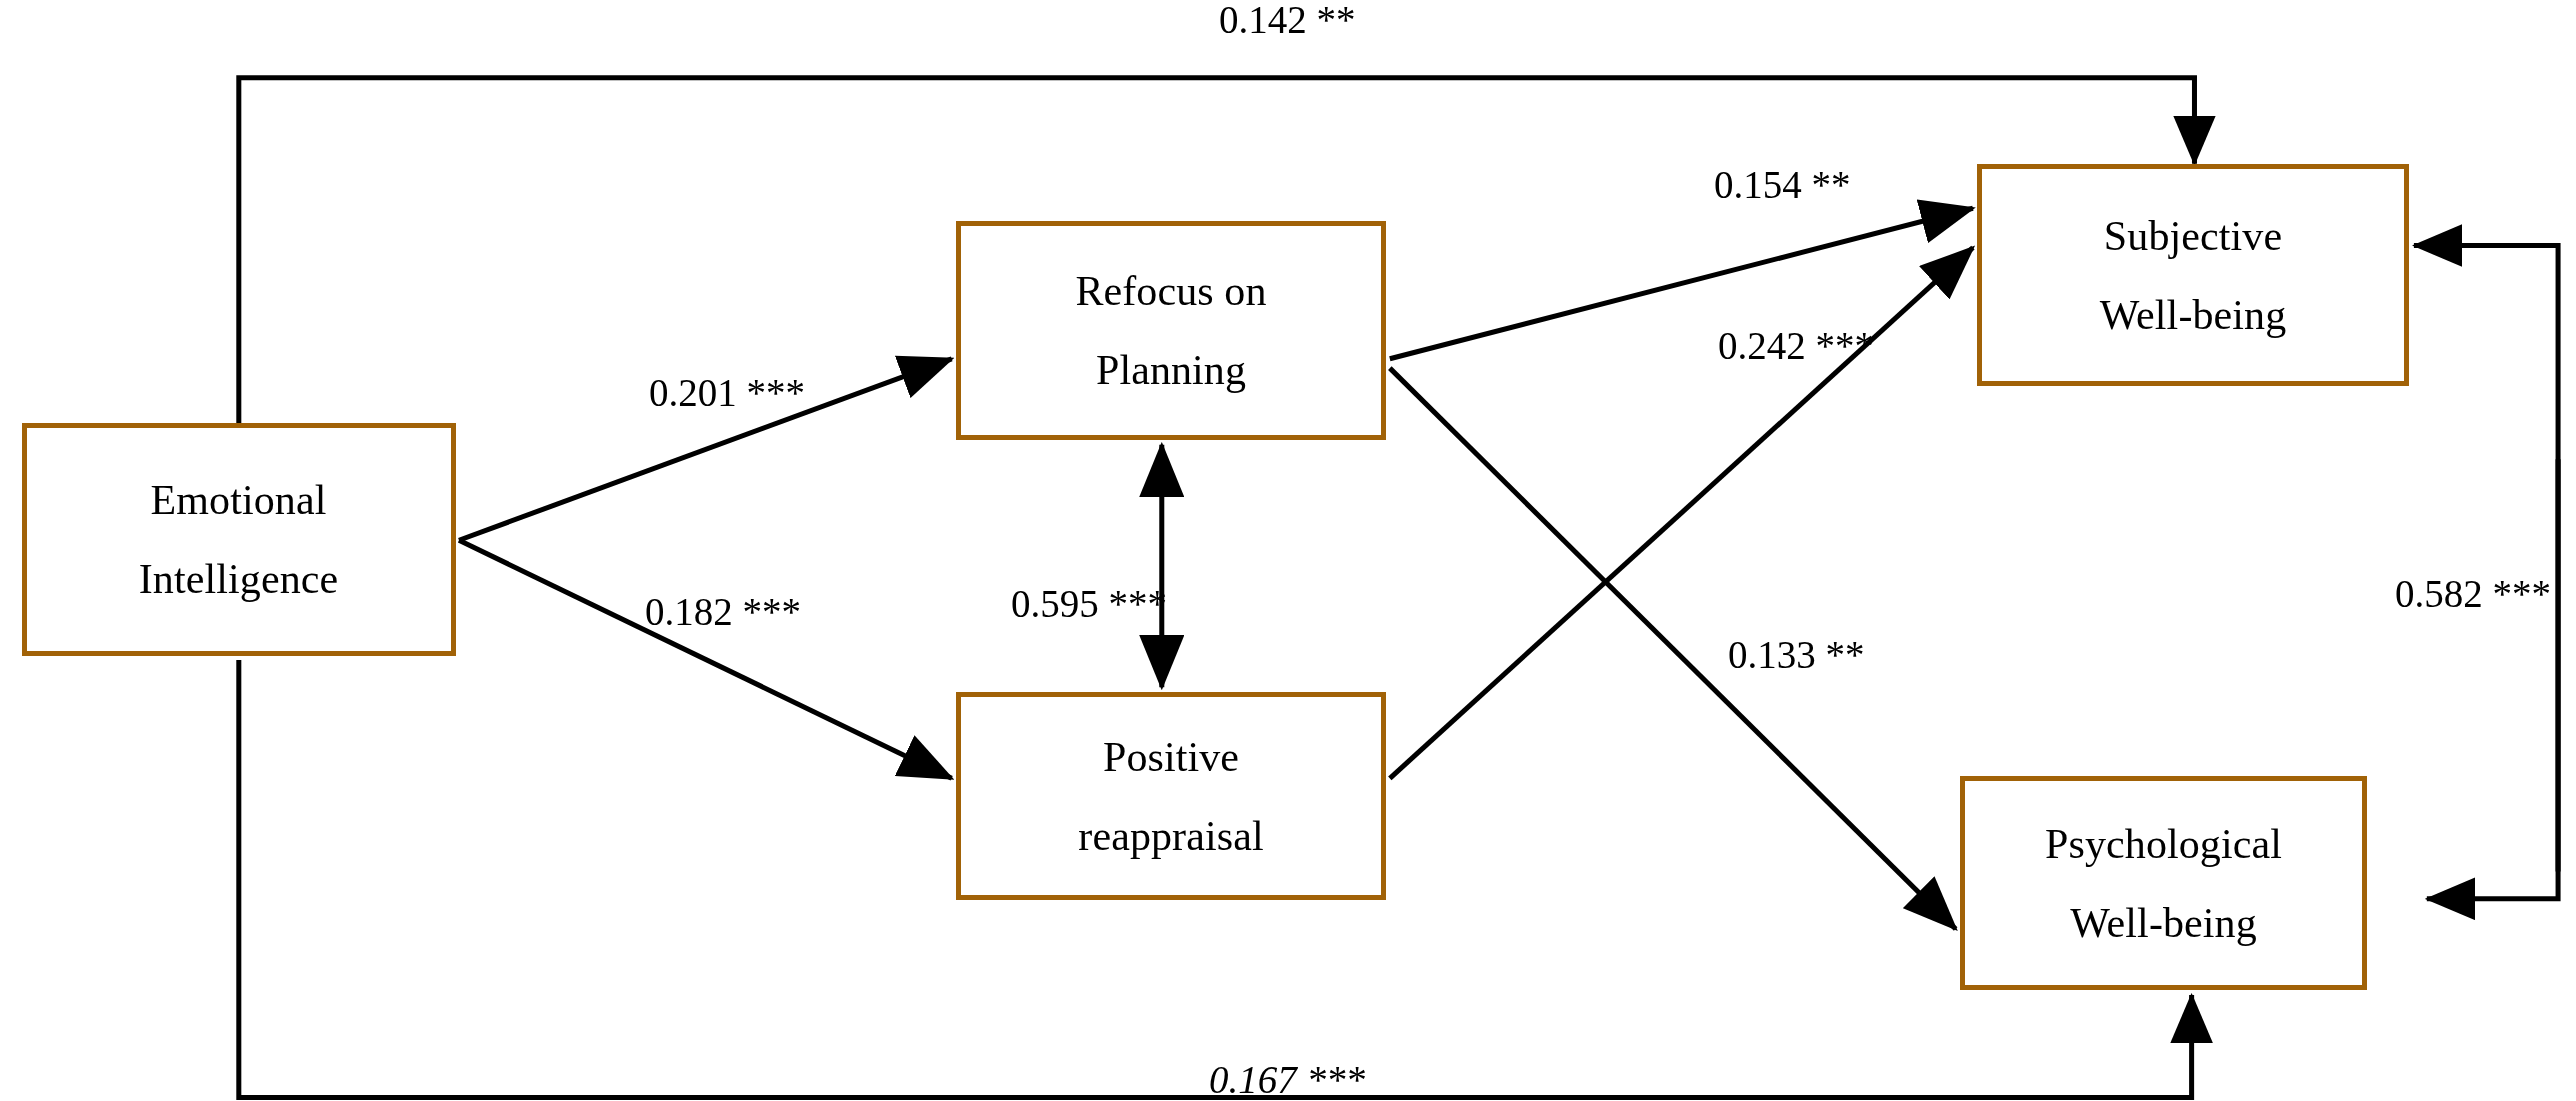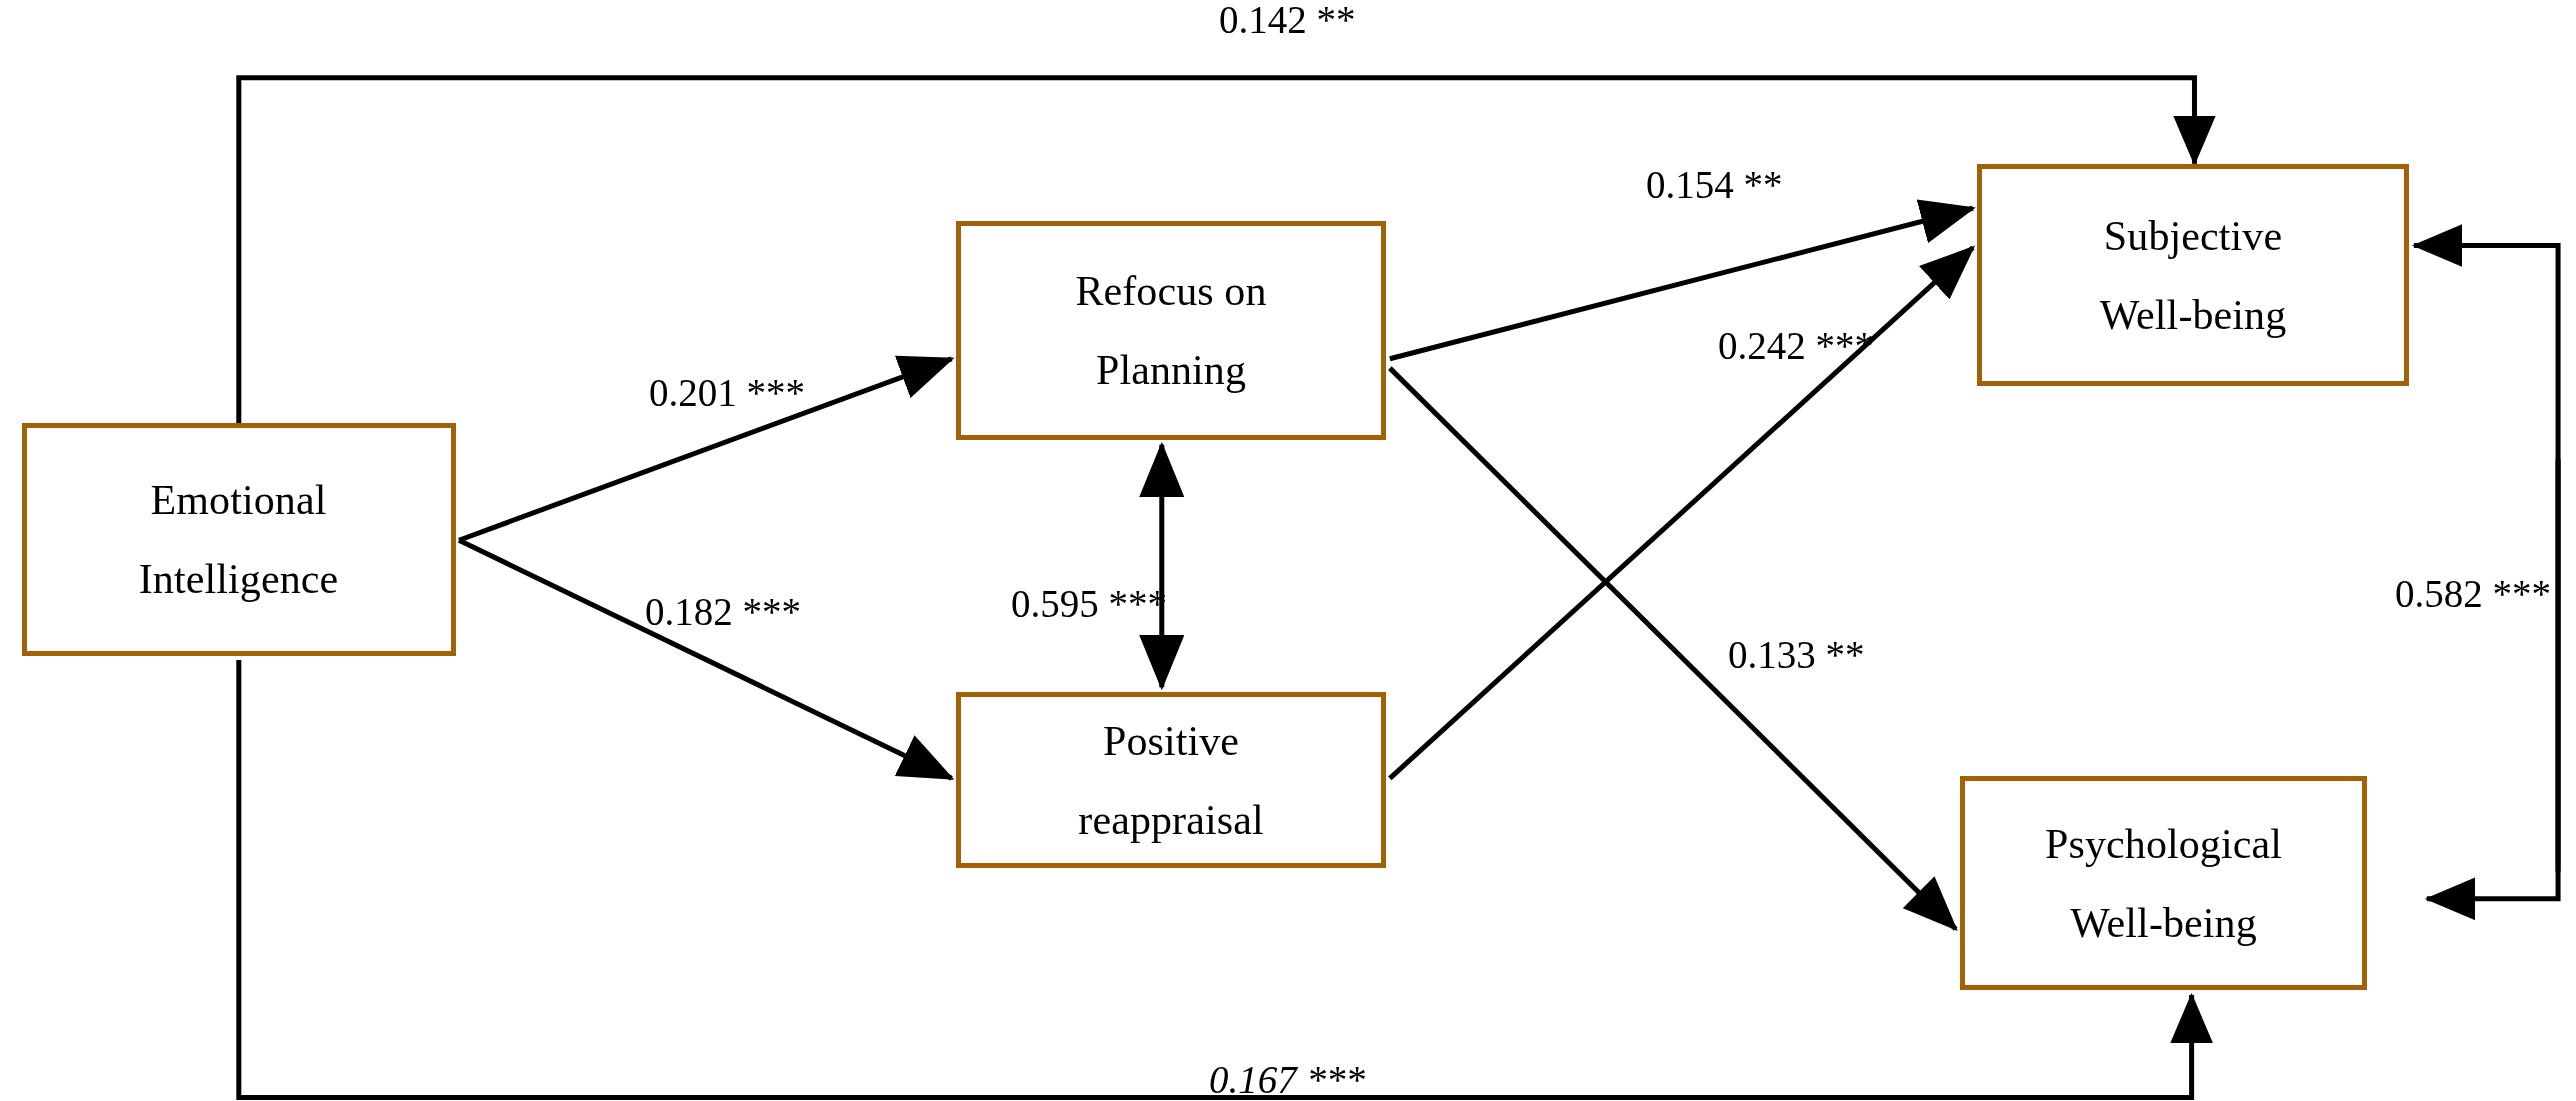--- a/index.html
+++ b/index.html
@@ -97,21 +97,21 @@
   <div class="node-box" style="left:21.5px; top:423px; width:434px; height:233px;">
     <div class="node-line">Emotional</div>
     <div class="node-line">Intelligence</div>
   </div>
 
   <div class="node-box" style="left:956px; top:221px; width:430px; height:219px;">
     <div class="node-line">Refocus on</div>
     <div class="node-line">Planning</div>
   </div>
 
-  <div class="node-box" style="left:956px; top:692px; width:430px; height:176px;">
+  <div class="node-box" style="left:956px; top:692px; width:430px; height:208px;">
     <div class="node-line">Positive</div>
     <div class="node-line">reappraisal</div>
   </div>
 
   <div class="node-box" style="left:1977px; top:164px; width:432px; height:222px;">
     <div class="node-line">Subjective</div>
     <div class="node-line">Well-being</div>
   </div>
 
   <div class="node-box" style="left:1960px; top:776px; width:407px; height:214px;">
@@ -120,21 +120,21 @@
   </div>
 
   <div class="edge-label" style="left:1219px; top:0px;">0.142 **</div>
 
   <div class="edge-label" style="left:649px; top:373px;">0.201 ***</div>
 
   <div class="edge-label" style="left:645px; top:592px;">0.182 ***</div>
 
   <div class="edge-label" style="left:991px; top:584px;margin-left:20px;">0.595 ***</div>
 
-  <div class="edge-label" style="left:1646px; top:165px;">0.154 **</div>
+  <div class="edge-label" style="left:1714px; top:165px;">0.154 **</div>
 
   <div class="edge-label" style="left:1718px; top:326px;">0.242 ***</div>
 
   <div class="edge-label" style="left:1728px; top:635px;">0.133 **</div>
 
   <div class="edge-label" style="left:2395px; top:574px;">0.582 ***</div>
 
   <div class="edge-label" style="left:1209px; top:1060px;font-style:italic;">0.167 ***</div>
 
 </div>

